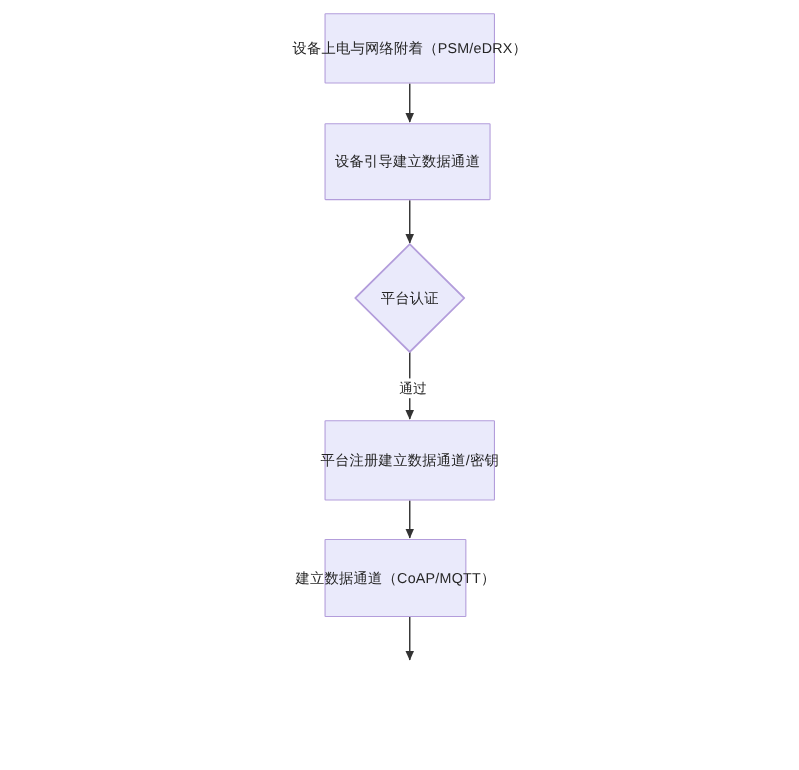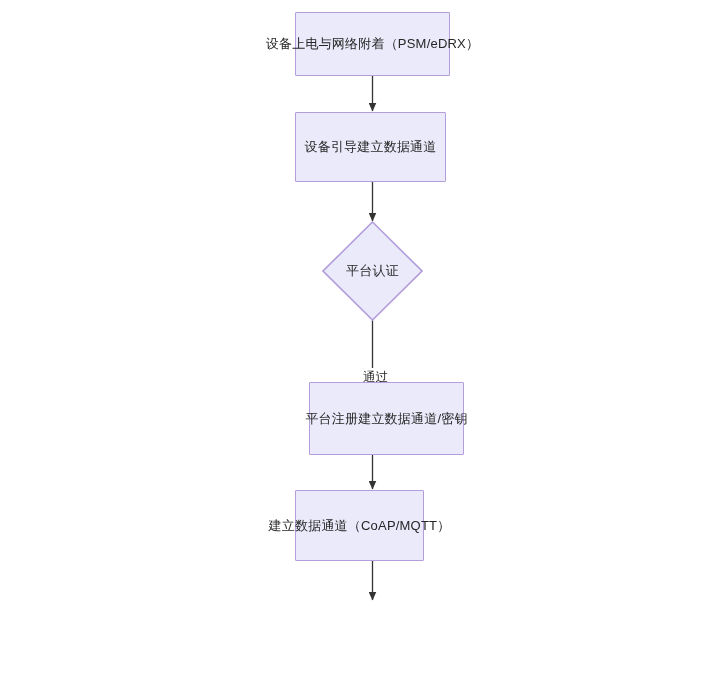--- a/index.html
+++ b/index.html
@@ -67,21 +67,20 @@
   }
   .edge-label {
     position: absolute;
     background: #ffffff;
     color: #262626;
     font-size: 12.5px;
     line-height: 16px;
     padding: 1px 3px;
     white-space: nowrap;
     text-align: center;
-    margin-top: 24px;
   }
 </style>
 </head>
 <body>
 
 <div id="canvas">
 
   <svg id="edge-layer" viewBox="0 0 726 700" width="726" height="700" xmlns="http://www.w3.org/2000/svg">
     <defs>
       <marker id="arrowhead" markerWidth="10" markerHeight="8" refX="8.5" refY="4" orient="auto" markerUnits="userSpaceOnUse">
@@ -120,21 +119,21 @@
     <svg class="diamond-shape" viewBox="0 0 101 100" preserveAspectRatio="none" xmlns="http://www.w3.org/2000/svg">
       <polygon points="50.5,1 100,50 50.5,99 1,50" fill="#eaeafb" stroke="#b39ddb" stroke-width="1.6"></polygon>
     </svg>
     <span class="node-line diamond-label">平台认证</span>
   </div>
 
   <div class="edge-label" style="left:352px; top:344px; width:41px;">
     <span>通过</span>
   </div>
 
-  <div class="node node-box" style="left:309px; top:382px; width:155px; height:73px;">
+  <div class="node node-box" style="left:295px; top:382px; width:155px; height:73px;">
     <span class="node-line">平台注册</span>
     <span class="node-line">建立数据通道/密钥</span>
   </div>
 
   <div class="node node-box" style="left:295px; top:490px; width:129px; height:71px;">
     <span class="node-line">建立数据通道</span>
     <span class="node-line">（CoAP/MQTT）</span>
   </div>
 
 

